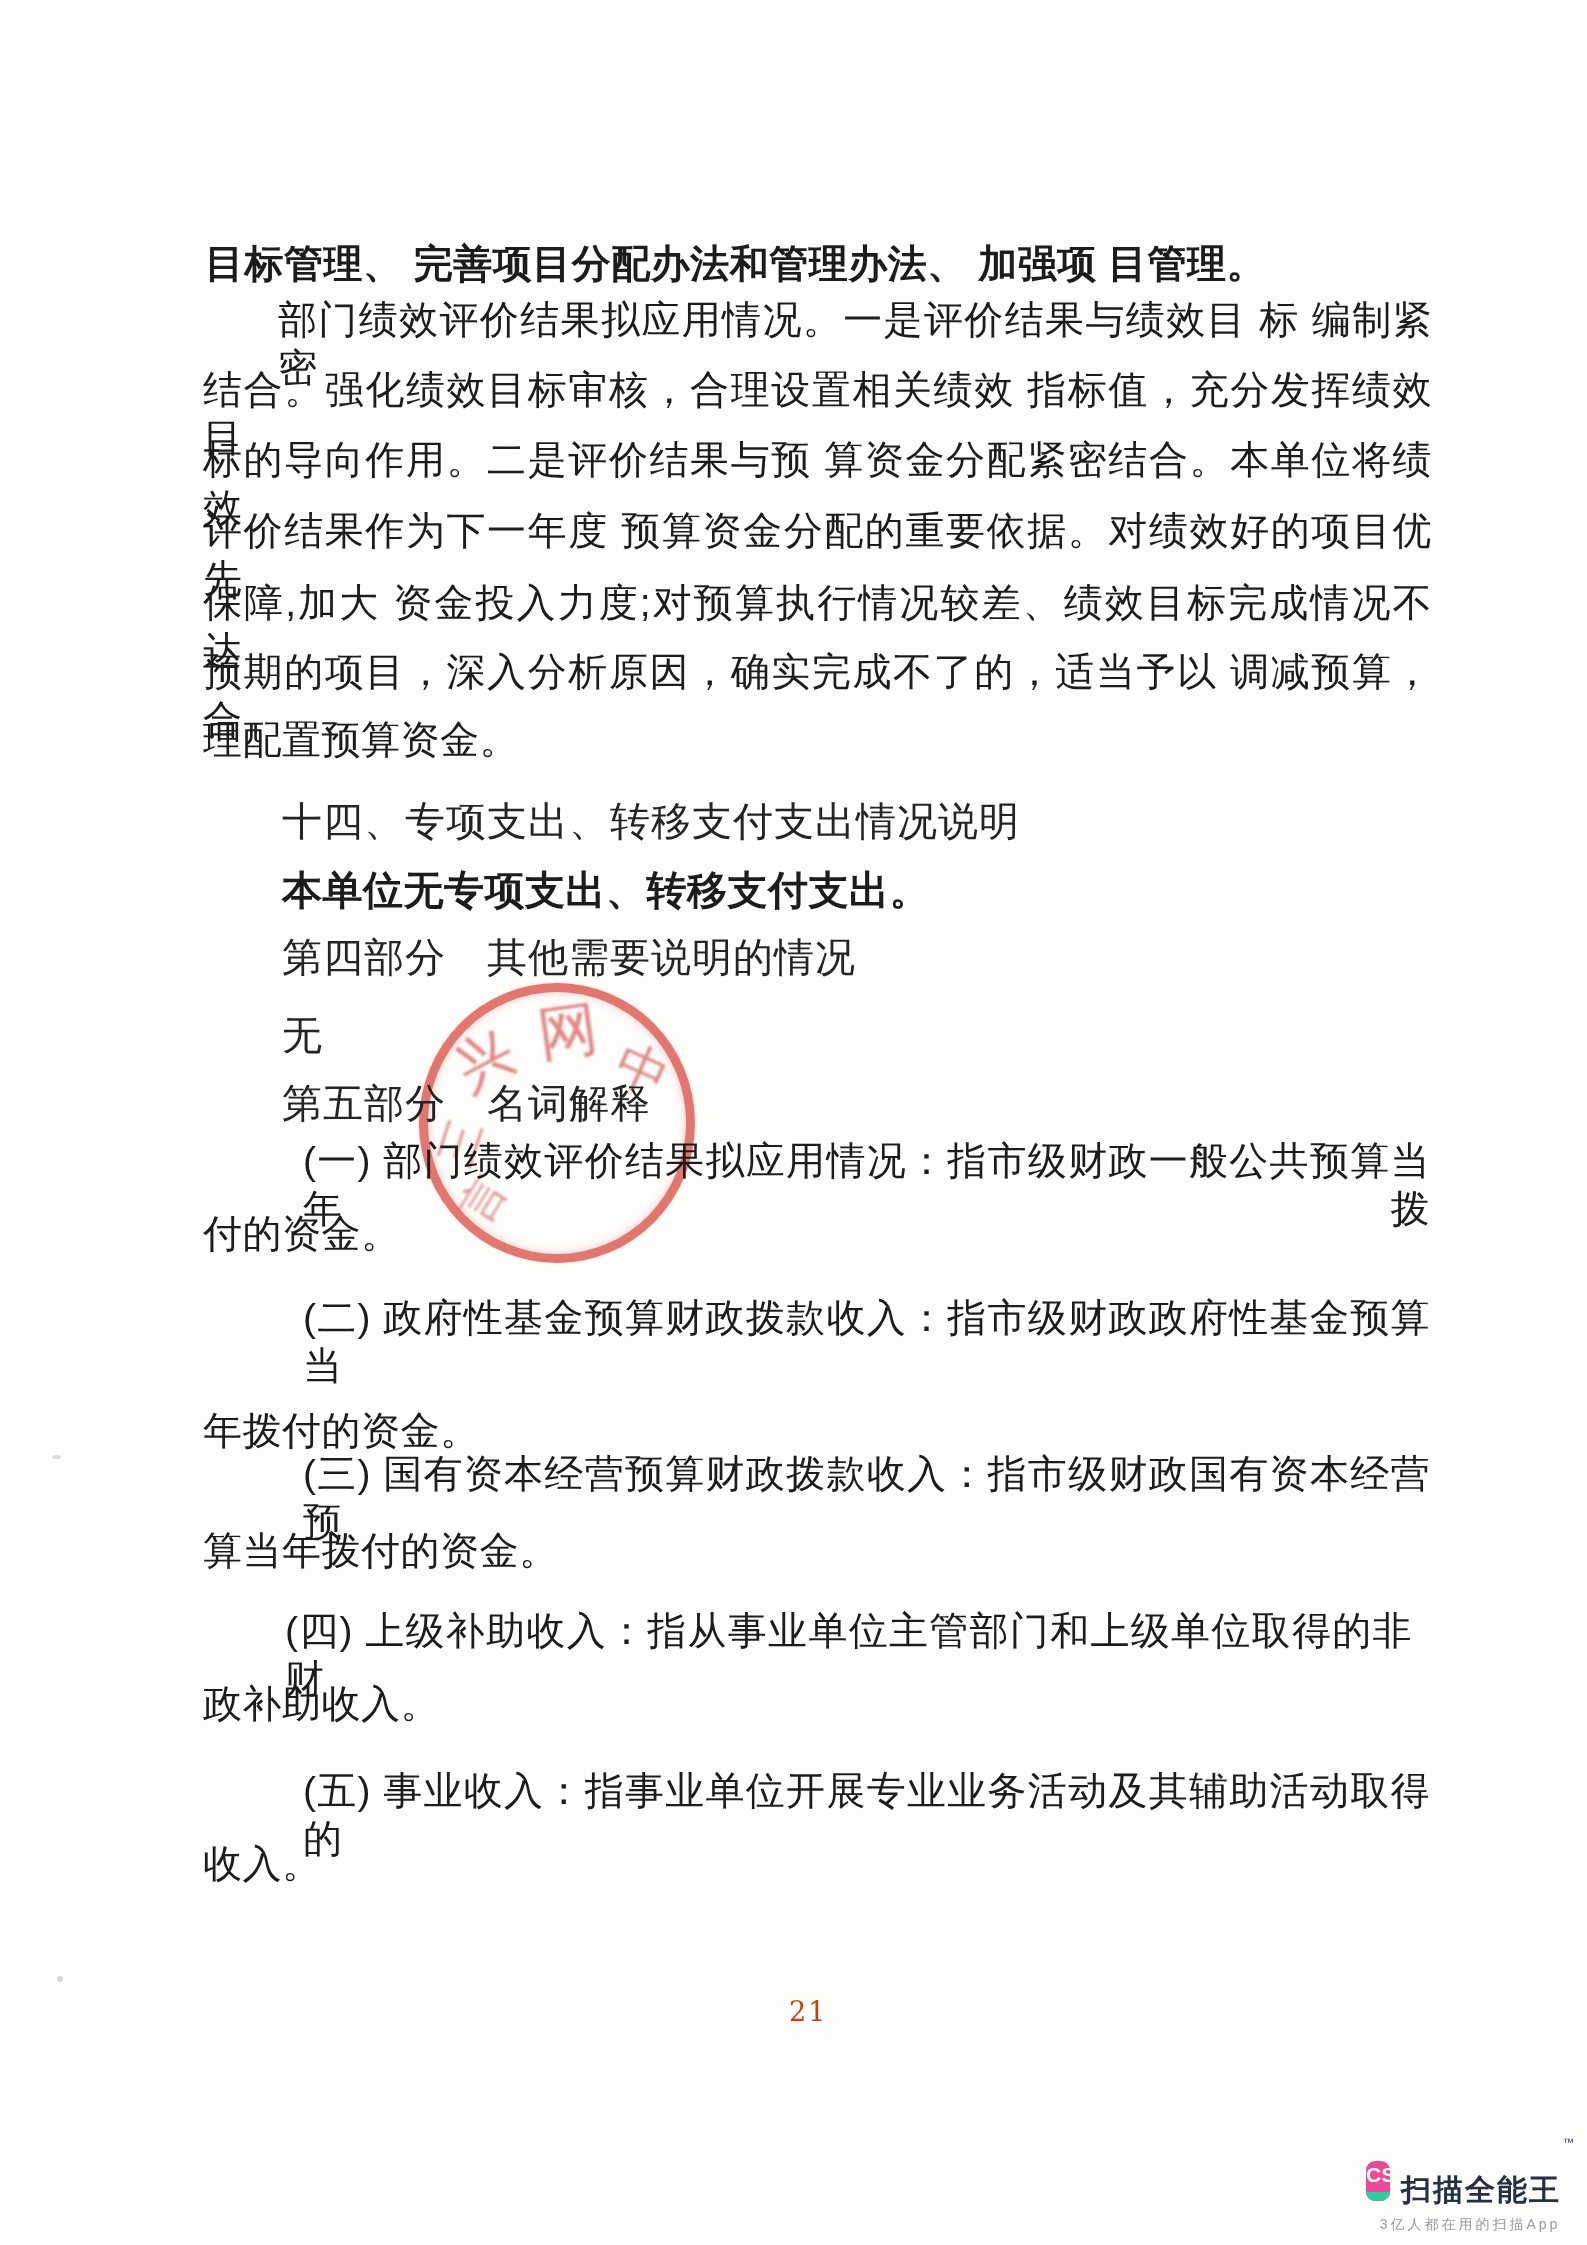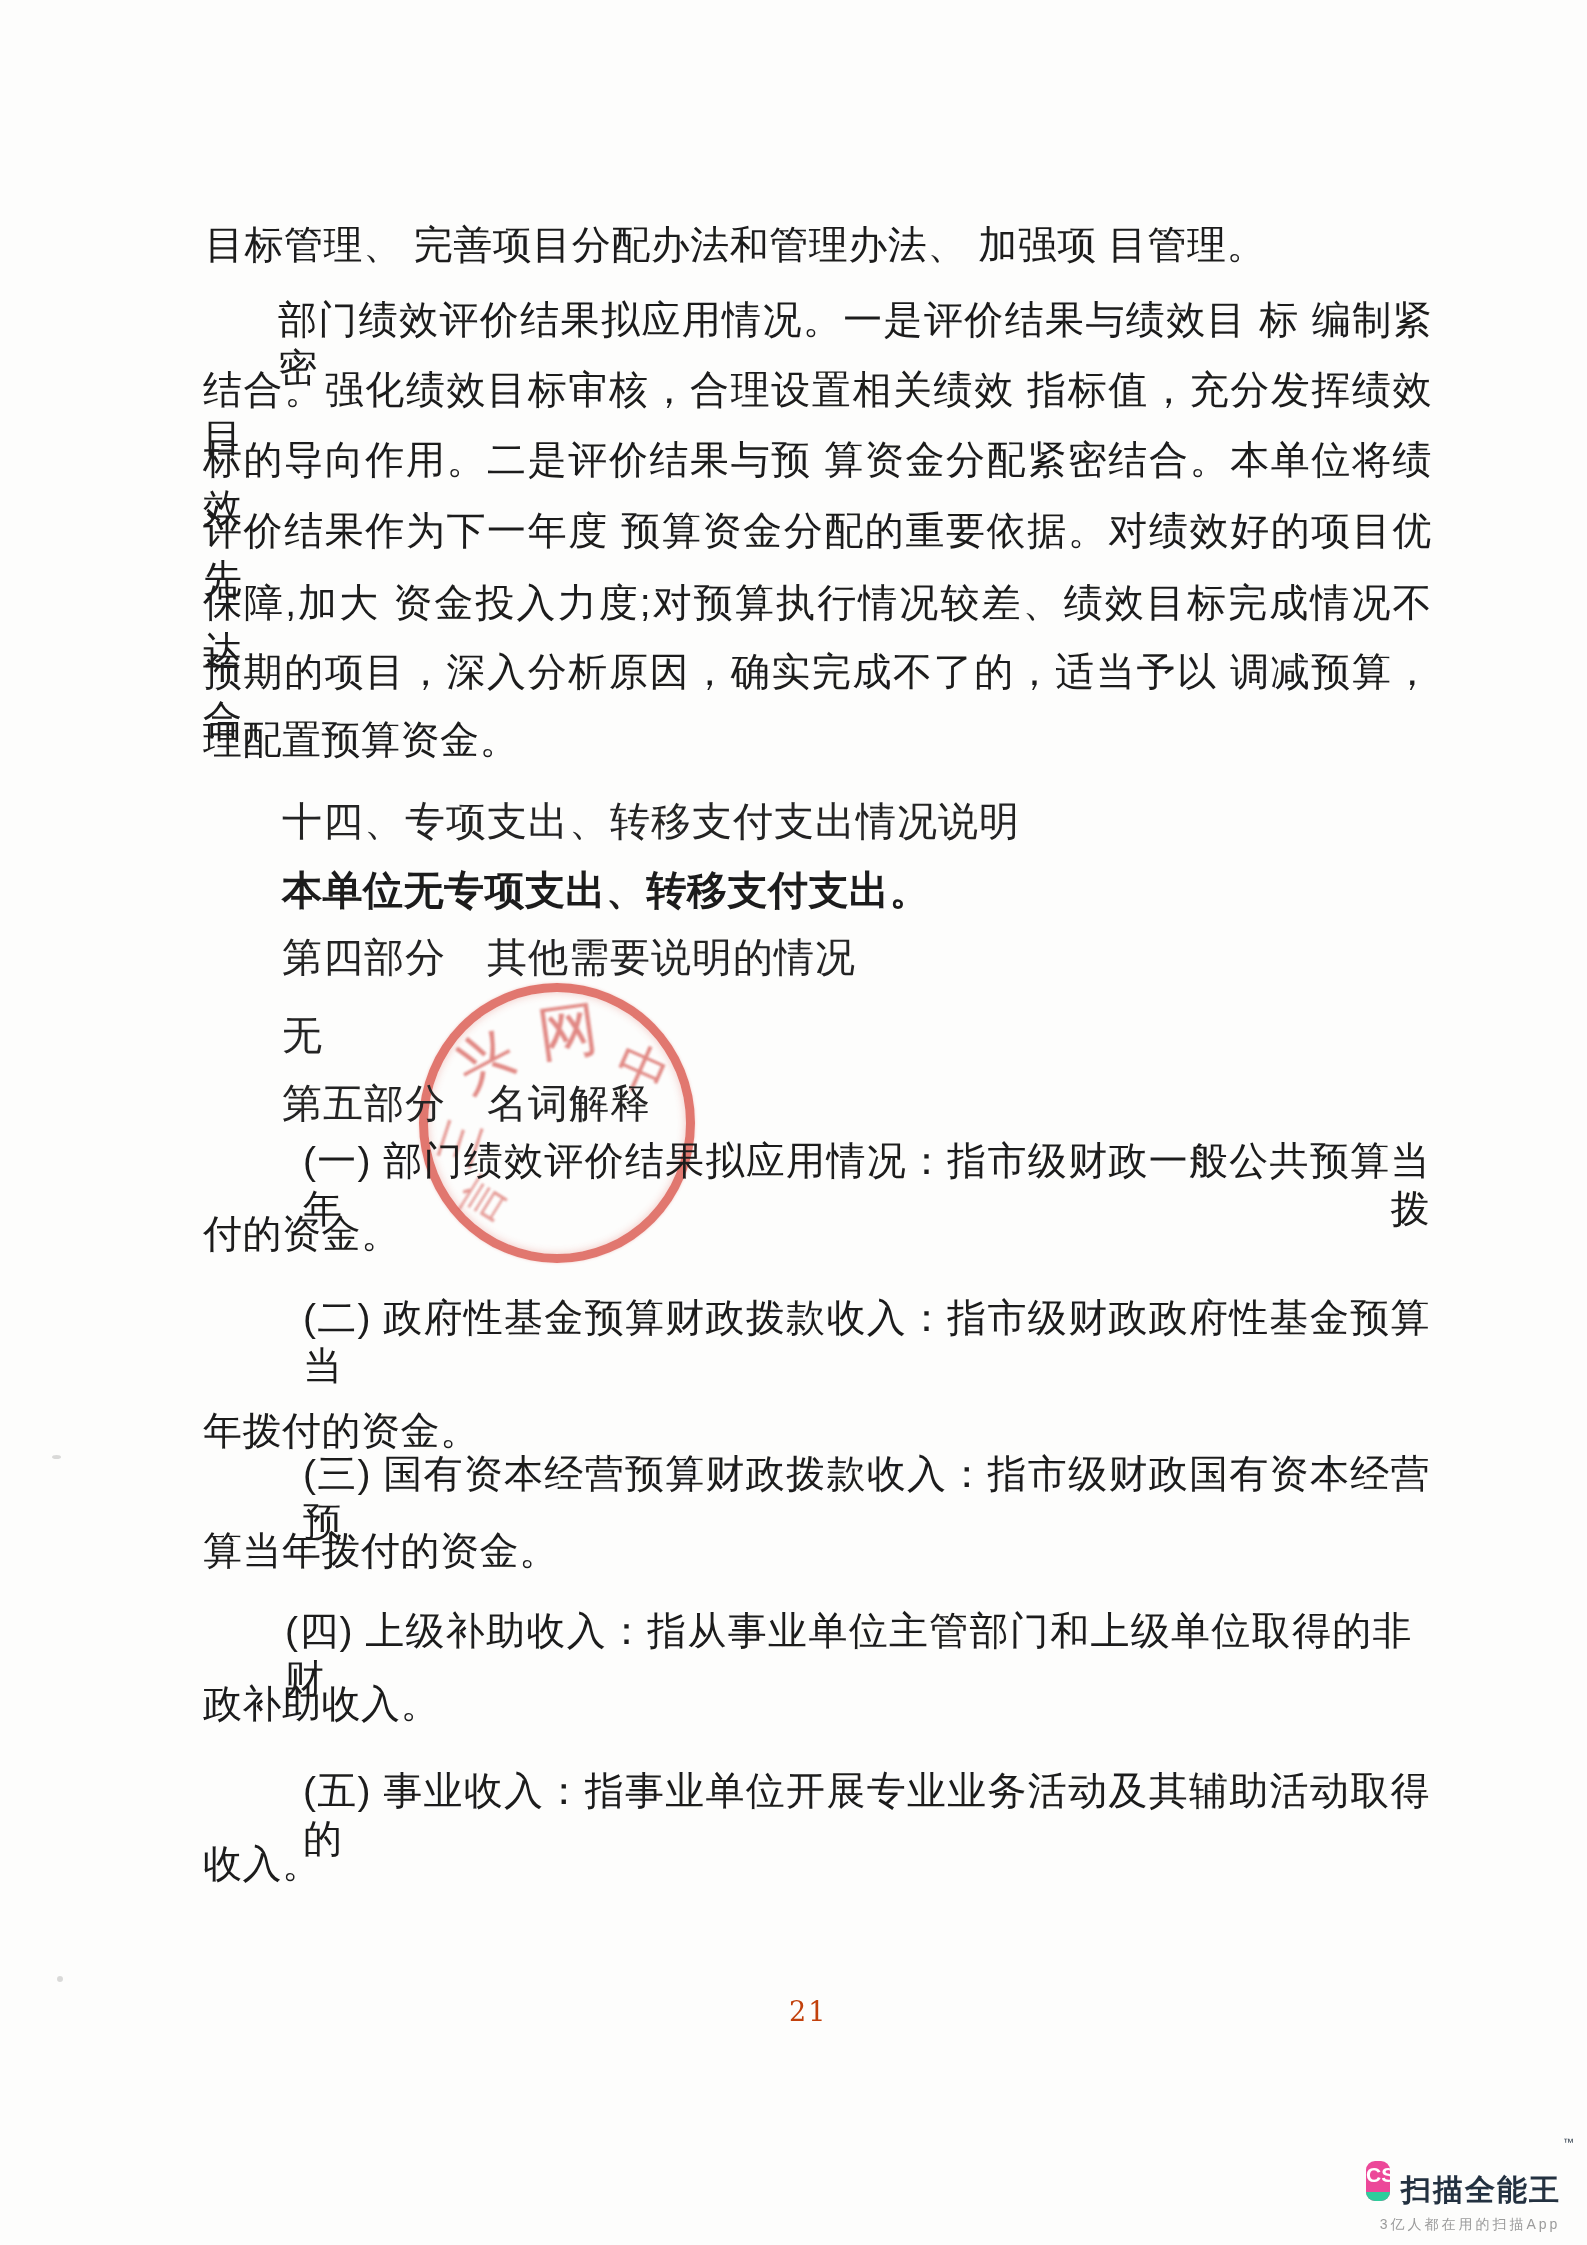--- a/index.html
+++ b/index.html
@@ -132,21 +132,21 @@
 <div class="page">
 
   <div class="stamp">
     <span class="sg sg1">兴</span>
     <span class="sg sg2">网</span>
     <span class="sg sg3">中</span>
     <span class="sg sg4">三</span>
     <span class="sg sg5">言</span>
   </div>
 
-  <div class="ln" style="top:221px;left:205px;">目标管理、 完善项目分配办法和管理办法、 加强项 目管理。</div>
+  <div class="ln" style="top:240px;left:205px;font-weight:bold;">目标管理、 完善项目分配办法和管理办法、 加强项 目管理。</div>
   <div class="ln just" style="top:296px;left:278px;width:1154px;">部门绩效评价结果拟应用情况。一是评价结果与绩效目 标 编制紧密</div>
   <div class="ln just" style="top:366px;left:203px;width:1229px;">结合。强化绩效目标审核，合理设置相关绩效 指标值，充分发挥绩效目</div>
   <div class="ln just" style="top:436px;left:203px;width:1229px;">标的导向作用。二是评价结果与预 算资金分配紧密结合。本单位将绩效</div>
   <div class="ln just" style="top:507px;left:203px;width:1229px;">评价结果作为下一年度 预算资金分配的重要依据。对绩效好的项目优先</div>
   <div class="ln just" style="top:579px;left:203px;width:1229px;">保障,加大 资金投入力度;对预算执行情况较差、绩效目标完成情况不 达</div>
   <div class="ln just" style="top:648px;left:203px;width:1229px;">预期的项目，深入分析原因，确实完成不了的，适当予以 调减预算，合</div>
   <div class="ln" style="top:716px;left:203px;">理配置预算资金。</div>
 
   <div class="ln song" style="top:798px;left:282px;">十四、专项支出、转移支付支出情况说明</div>
   <div class="ln bold-hei" style="top:866px;left:282px;">本单位无专项支出、转移支付支出。</div>

